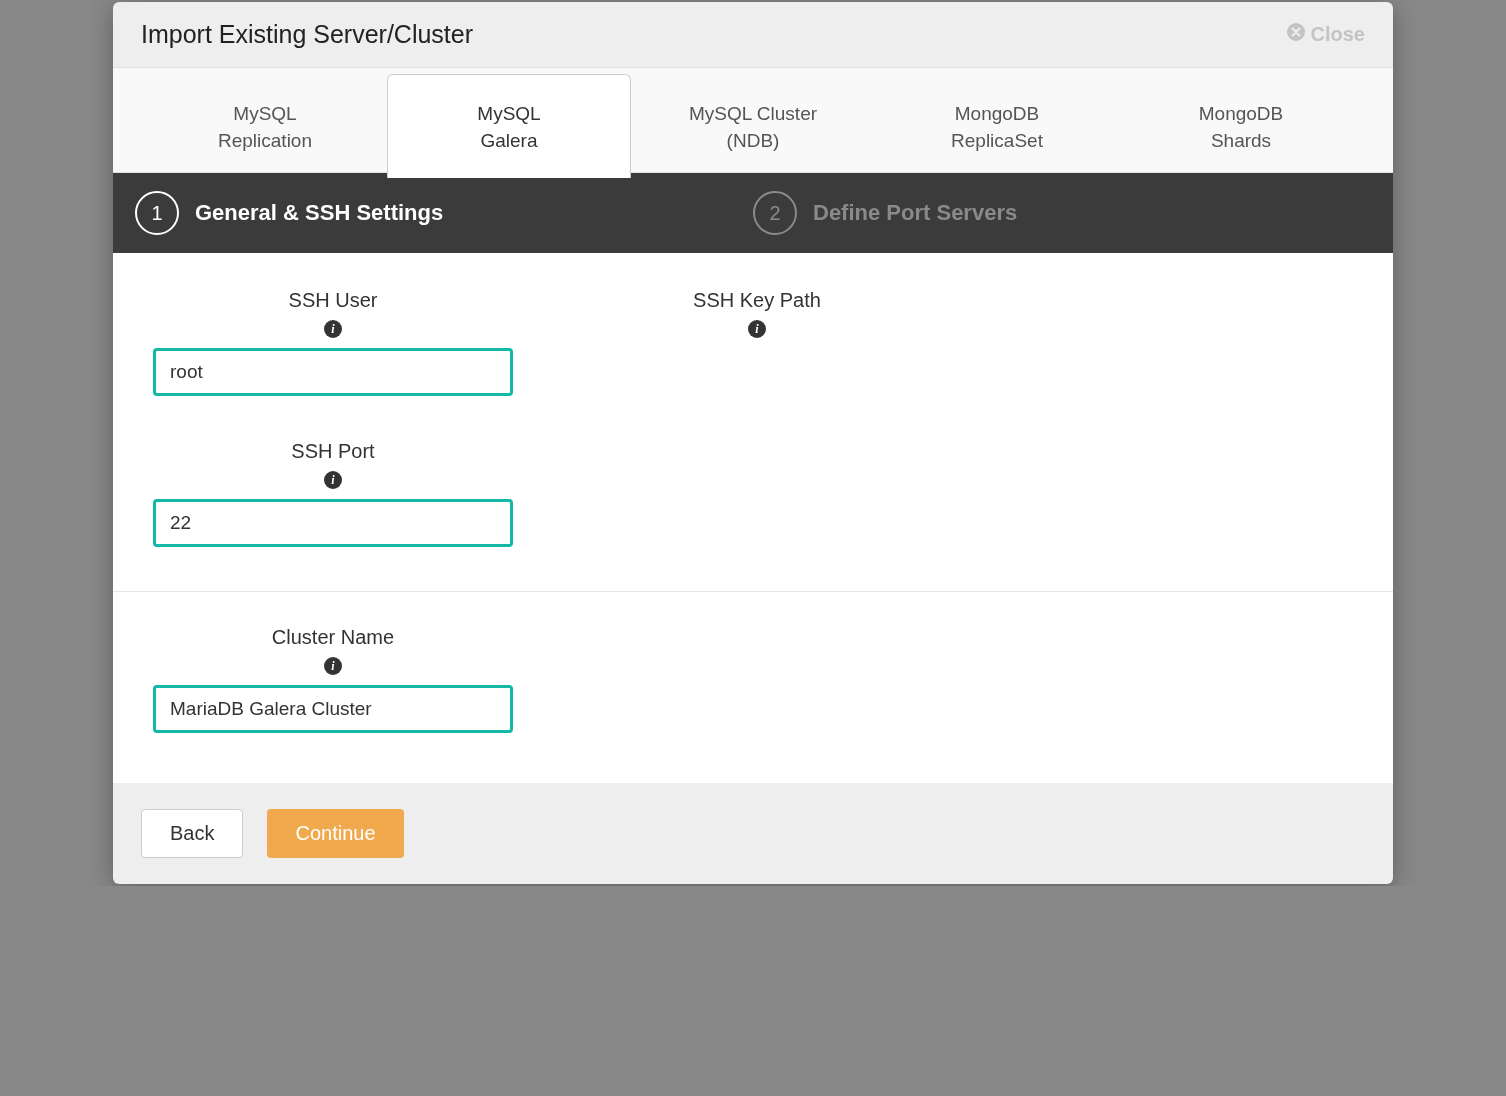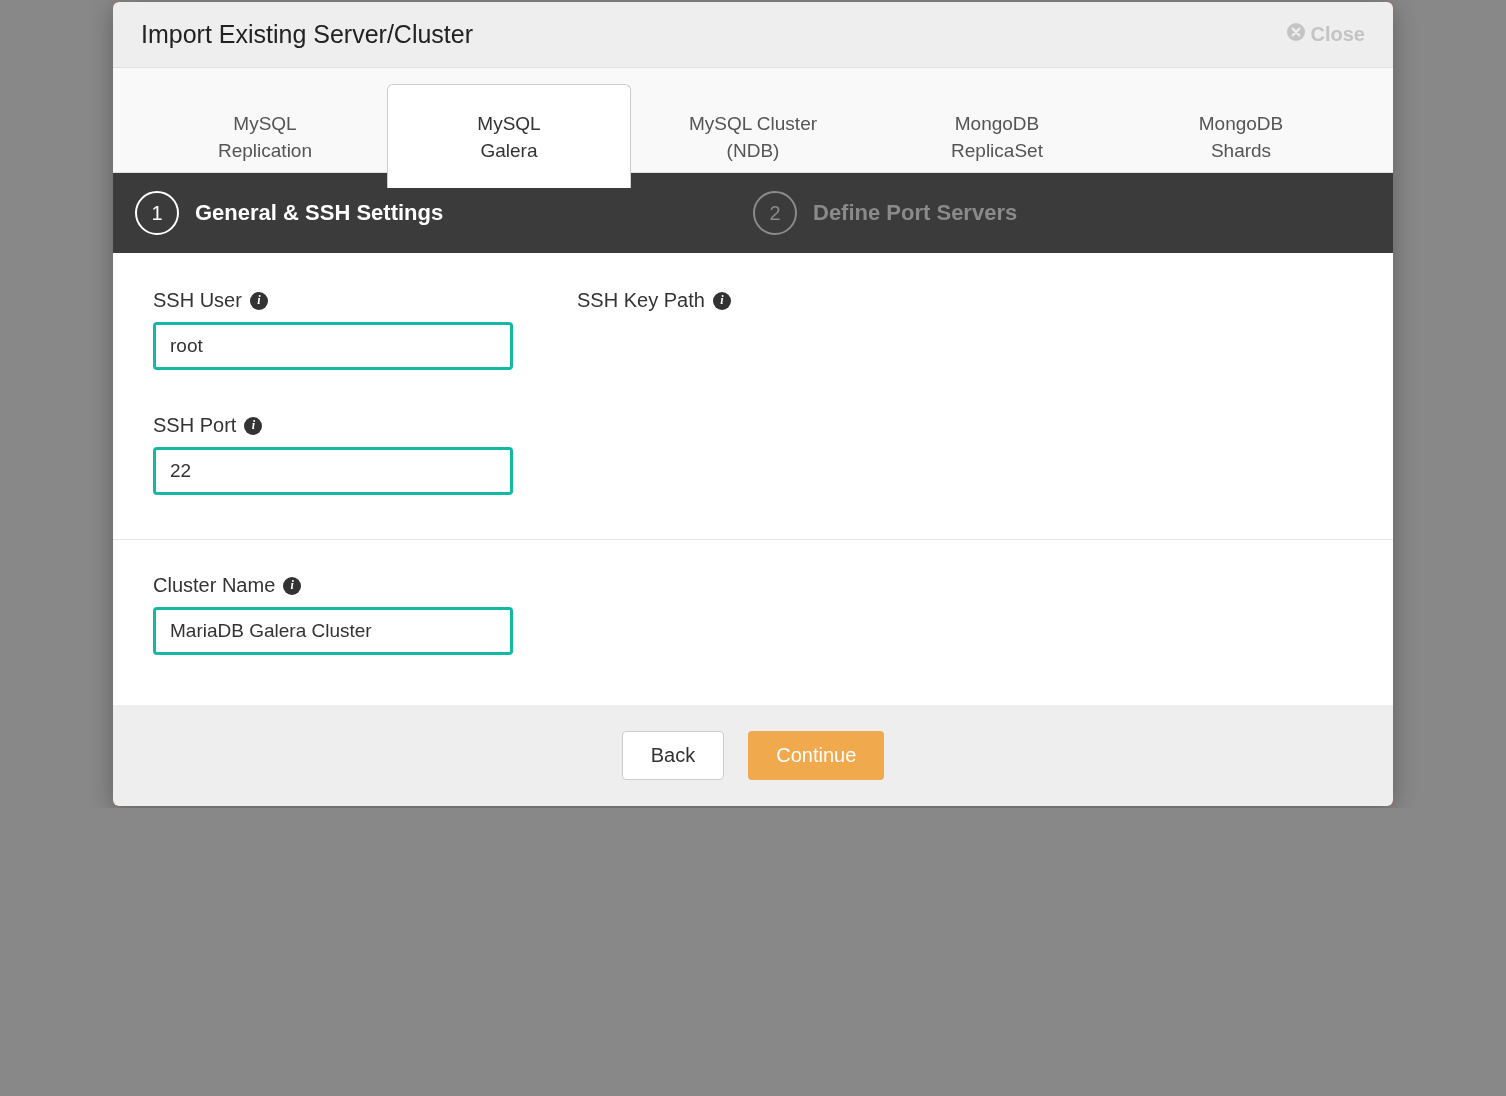--- a/index.html
+++ b/index.html
@@ -59,21 +59,21 @@
       text-align: center;
       padding: 26px 10px 24px;
       font-size: 19px;
       color: #555;
       cursor: pointer;
       border: 1px solid transparent;
       border-bottom: none;
       white-space: pre-line;
       line-height: 1.4;
       position: relative;
-      top: 16px;
+      top: 6px;
     }
     .tab.active {
       background: #fff;
       border-color: #ccc;
       border-radius: 6px 6px 0 0;
       color: #333;
     }
     .steps {
       background: #3b3b3b;
       display: flex;
@@ -120,20 +120,21 @@
     .form-group {
       width: 360px;
     }
     .form-label {
       display: flex;
       align-items: center;
       gap: 8px;
       font-size: 20px;
       color: #333;
       margin-bottom: 10px;
+      flex-direction: column;
     }
     .info-icon {
       width: 18px;
       height: 18px;
       border-radius: 50%;
       background: #333;
       color: #fff;
       display: inline-flex;
       align-items: center;
       justify-content: center;
@@ -153,21 +154,20 @@
     }
     .divider {
       border: none;
       border-top: 1px solid #e6e6e6;
       margin: 0 -40px 34px;
     }
     .modal-footer {
       background: #eeeeee;
       padding: 26px 28px;
       display: flex;
-      justify-content: center;
       gap: 24px;
     }
     .btn {
       padding: 12px 28px;
       font-size: 20px;
       border-radius: 4px;
       cursor: pointer;
       border: 1px solid transparent;
     }
     .btn-default {

